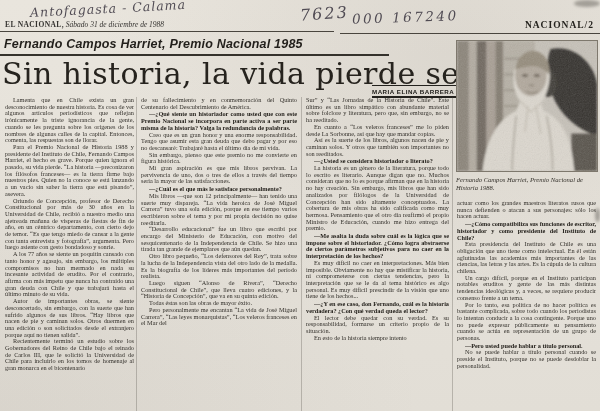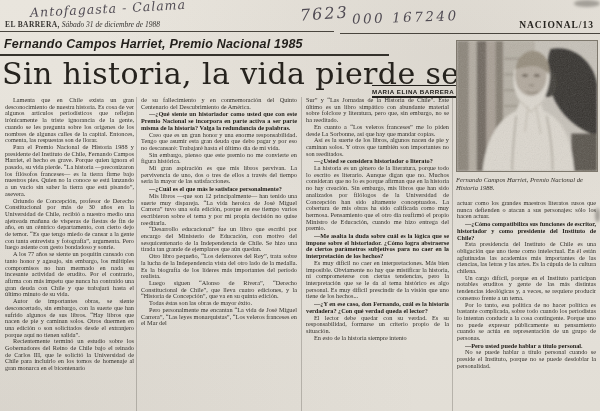--- a/index.html
+++ b/index.html
@@ -84,25 +84,25 @@
   #sm1{right:0;top:0;width:26px;height:7px;}
   #sm2{right:0;top:208px;width:5px;height:14px;}
 </style>
 </head>
 <body>
 
 <div class="page">
 
   <div class="handwriting" id="hw-route">Antofagasta - Calama</div>
   <div id="dateline">
-    <span class="paper">EL BARRERA,</span><span class="date"> Sábado 31 de diciembre de 1988</span>
+    <span class="paper">EL NACIONAL,</span><span class="date"> Sábado 31 de diciembre de 1988</span>
   </div>
   <div class="handwriting" id="hw-code-a">7623</div>
   <div class="handwriting" id="hw-code-b">000 167240</div>
-  <div id="section-label">NACIONAL/13</div>
+  <div id="section-label">NACIONAL/2</div>
   <div class="hrule" id="rule-left"></div>
   <div class="hrule" id="rule-right"></div>
 
   <div id="kicker">Fernando Campos Harriet, Premio Nacional 1985</div>
   <div class="hrule" id="rule-kicker"></div>
   <h1 id="headline">Sin historia, la vida pierde sentido</h1>
   <div id="byline">MARIA ELINA BARRERA A.</div>
 
   <figure id="photo-figure">
     <div id="photo-frame">

